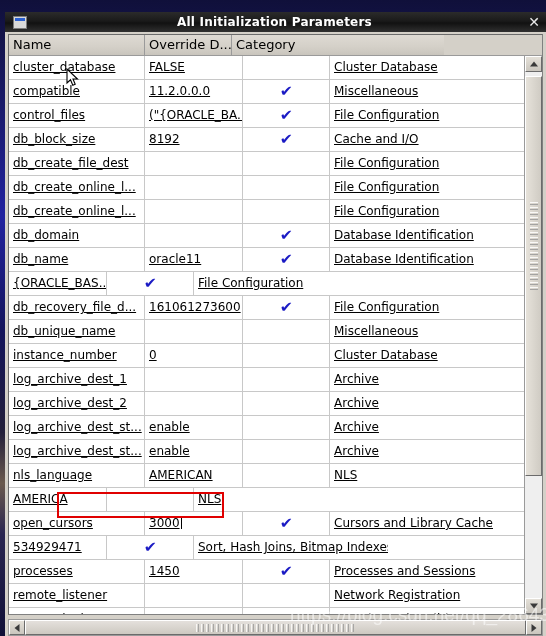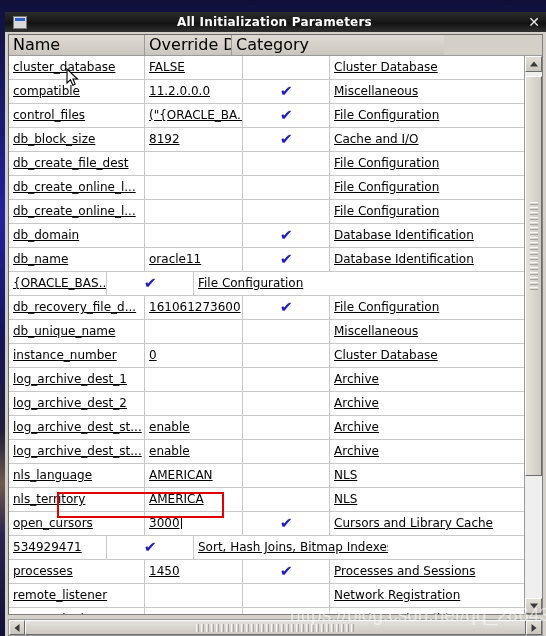--- a/index.html
+++ b/index.html
@@ -111,21 +111,21 @@
   }
 
   .hdr-row {
     display: flex;
     height: 20px;
     background: #d4d0c8;
     border-bottom: 1px solid #9a9a9a;
     flex: none;
   }
   .hdr-cell {
-    font-size: 16px;
+    font-size: 13px;
     line-height: 19px;
     color: #000;
     padding-left: 4px;
     border-right: 1px solid #9a9a9a;
     box-sizing: border-box;
     overflow: hidden;
     white-space: nowrap;
     background: linear-gradient(180deg, #dedad3 0%, #d4d0c8 60%, #c9c5bd 100%);
   }
   .c-name { width: 136px; }
@@ -508,21 +508,20 @@
               <div class="cell c-override ovr"></div>
               <div class="cell c-category cat">Archive</div>
             </div>
             <div class="row">
               <div class="cell c-name">nls_language</div>
               <div class="cell c-value">AMERICAN</div>
               <div class="cell c-override ovr"></div>
               <div class="cell c-category cat">NLS</div>
             </div>
             <div class="row">
-              <div class="cell c-name">nls_territory</div>
               <div class="cell c-value">AMERICA</div>
               <div class="cell c-override ovr"></div>
               <div class="cell c-category cat">NLS</div>
             </div>
             <div class="row editing">
               <div class="cell c-name">open_cursors</div>
               <div class="cell c-value"><span>3000</span><span class="caret"></span></div>
               <div class="cell c-override ovr"><span class="check">✔</span></div>
               <div class="cell c-category cat">Cursors and Library Cache</div>
             </div>

